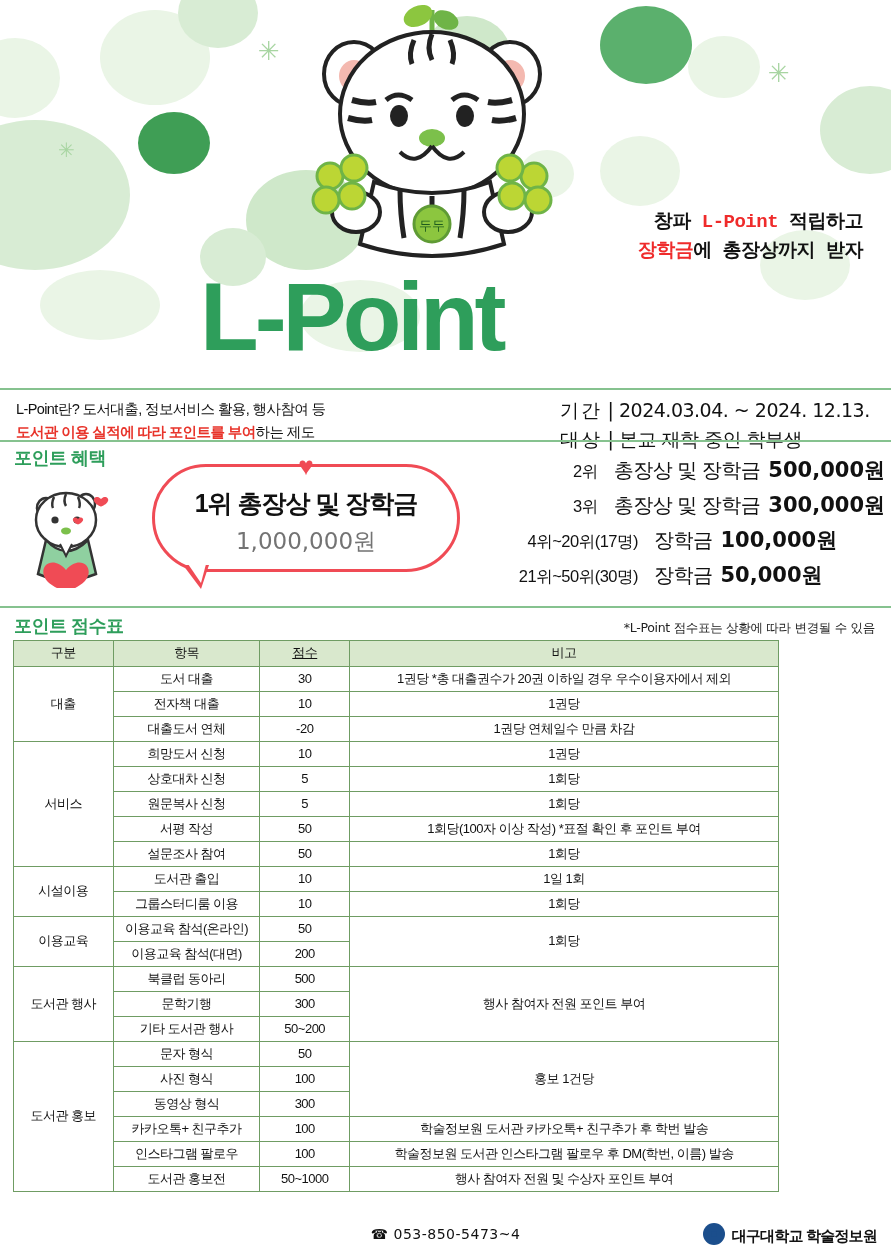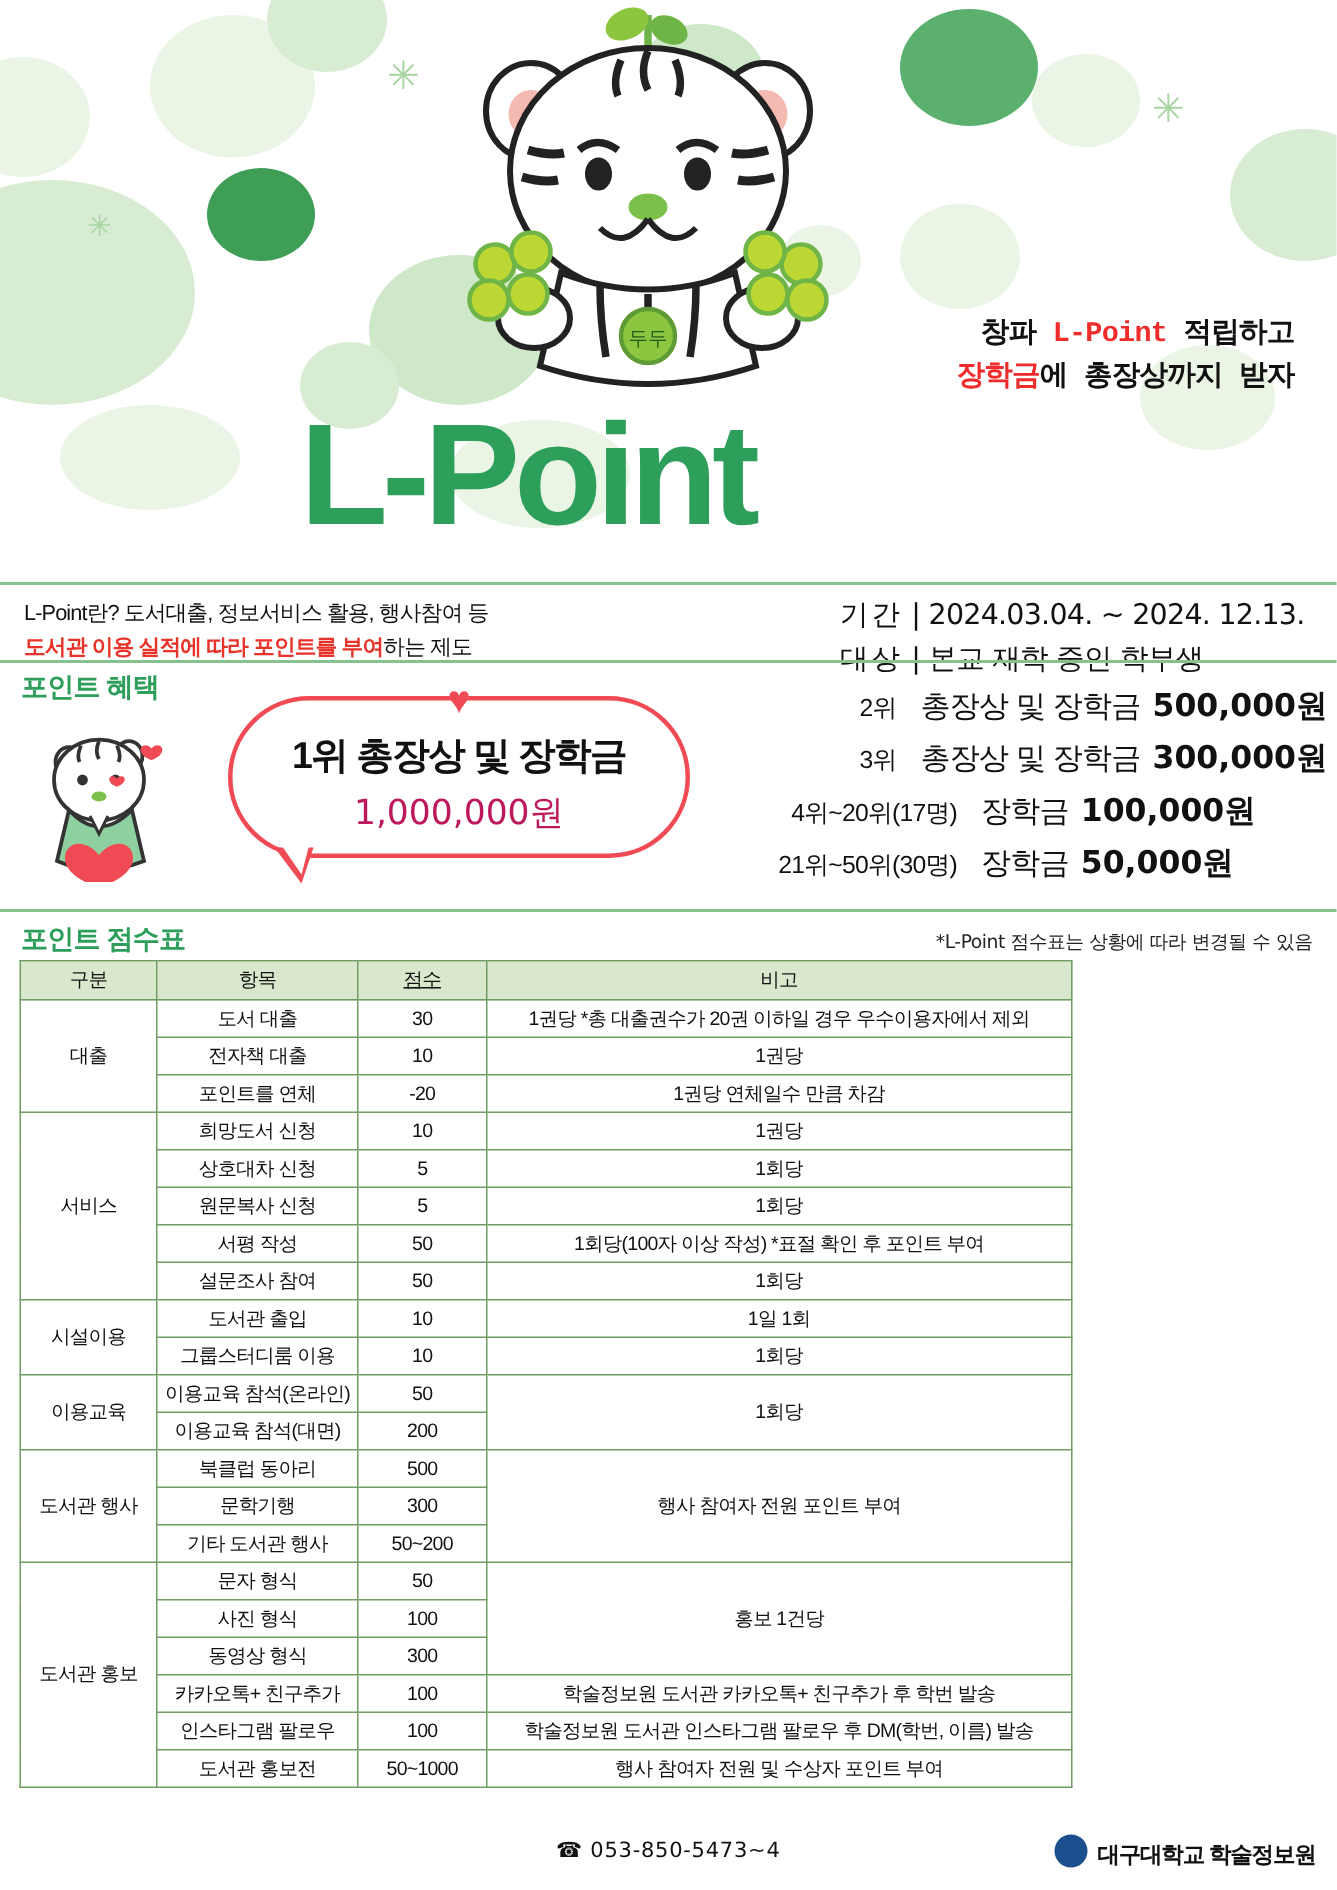--- a/index.html
+++ b/index.html
@@ -83,21 +83,21 @@
   }
 
   .speech {
     position: absolute; left: 152px; top: 464px;
     width: 308px; height: 108px;
     border: 3px solid #f04b55; border-radius: 54px;
     background: #fff;
     text-align: center;
   }
   .speech .l1 { font-size: 25px; font-weight: bold; margin-top: 20px; letter-spacing: -1px; }
-  .speech .l2 { font-size: 23px; color: #be185d; margin-top: 6px; font-family: "DejaVu Sans", sans-serif; }
+  .speech .l2 { font-size: 23px; color: #737373; margin-top: 6px; font-family: "DejaVu Sans", sans-serif; }
   .speech .heart {
     position: absolute; left: 50%; top: -14px; transform: translateX(-50%);
     color: #f04b55; font-size: 26px; line-height: 1;
   }
   .speech .tail {
     position: absolute; left: 28px; bottom: -20px;
     width: 0; height: 0;
     border-left: 18px solid transparent;
     border-right: 8px solid transparent;
     border-top: 24px solid #f04b55;
@@ -119,21 +119,21 @@
   .prize-amt { font-size: 21px; font-weight: bold; margin-left: 8px; font-family: "DejaVu Sans", sans-serif; }
 
   
   .note {
     position: absolute; right: 16px; top: 620px;
     font-size: 12.5px; letter-spacing: -0.3px; color: #222;
     font-family: "DejaVu Sans", sans-serif;
   }
   table.points {
     position: absolute; left: 13px; top: 640px;
-    width: 702px;
+    width: 766px;
     border-collapse: collapse;
     font-size: 13px;
     letter-spacing: -0.5px;
   }
   table.points th, table.points td {
     border: 1px solid #6f9c63;
     text-align: center;
     padding: 0;
     height: 25px;
     line-height: 1.15;
@@ -352,21 +352,21 @@
       <td>도서 대출</td>
       <td>30</td>
       <td>1권당 *총 대출권수가 20권 이하일 경우 우수이용자에서 제외</td>
     </tr>
     <tr>
       <td>전자책 대출</td>
       <td>10</td>
       <td>1권당</td>
     </tr>
     <tr>
-      <td>포인트를 연체</td>
+      <td>대출도서 연체</td>
       <td>-20</td>
       <td>1권당 연체일수 만큼 차감</td>
     </tr>
 
     <tr>
       <td rowspan="5">서비스</td>
       <td>희망도서 신청</td>
       <td>10</td>
       <td>1권당</td>
     </tr>

